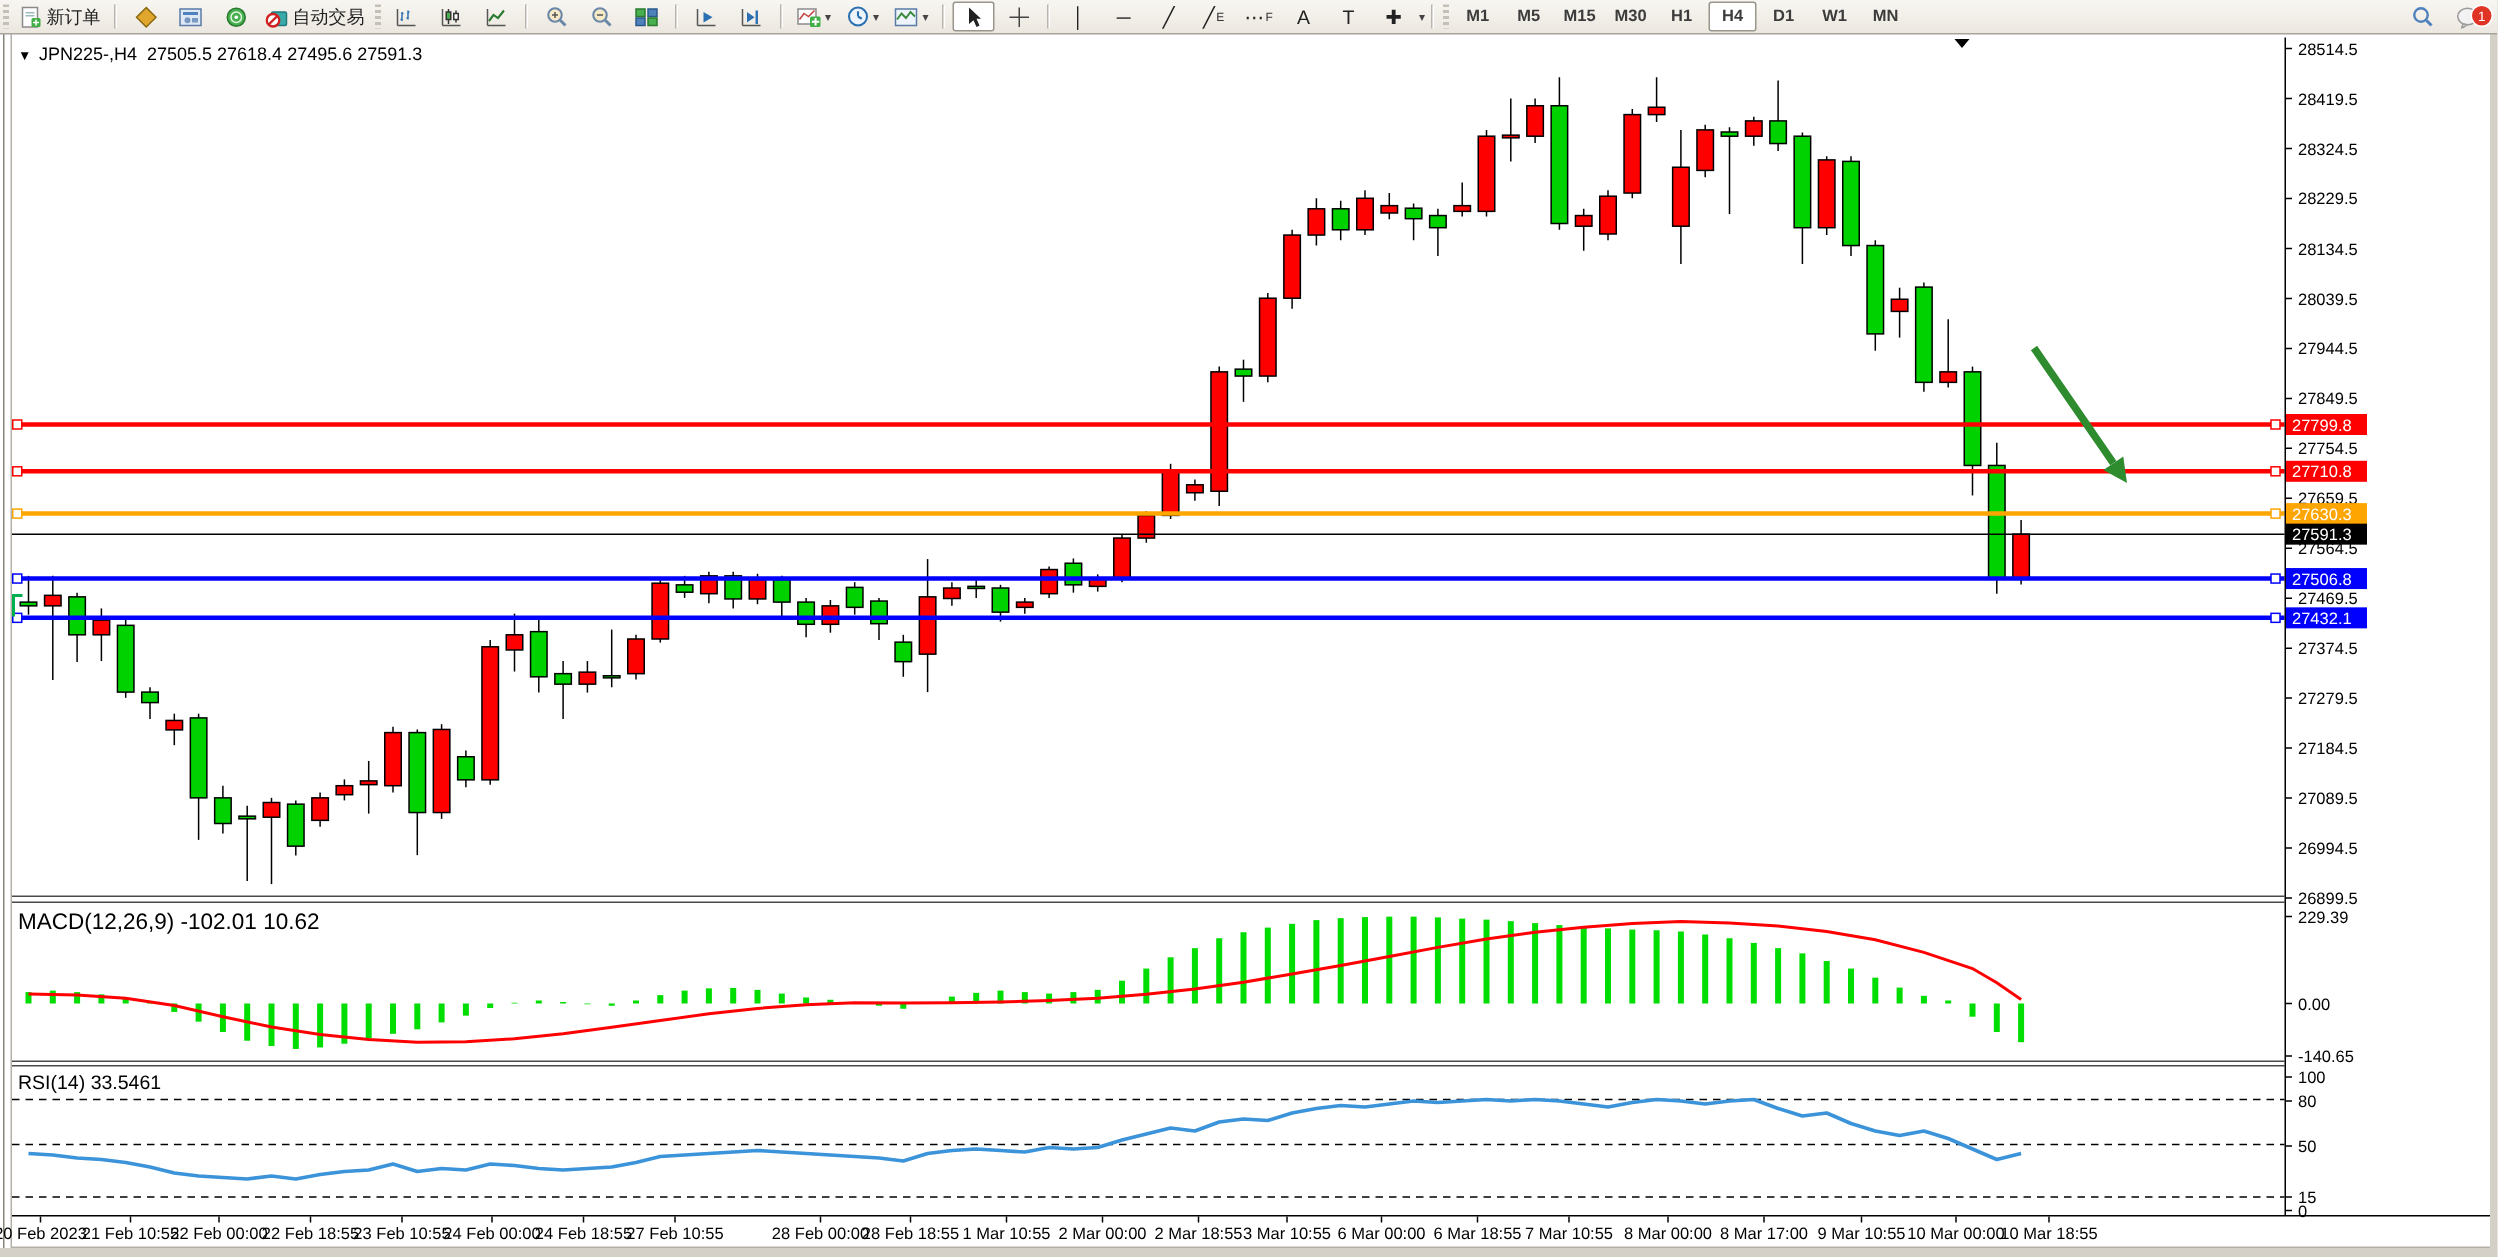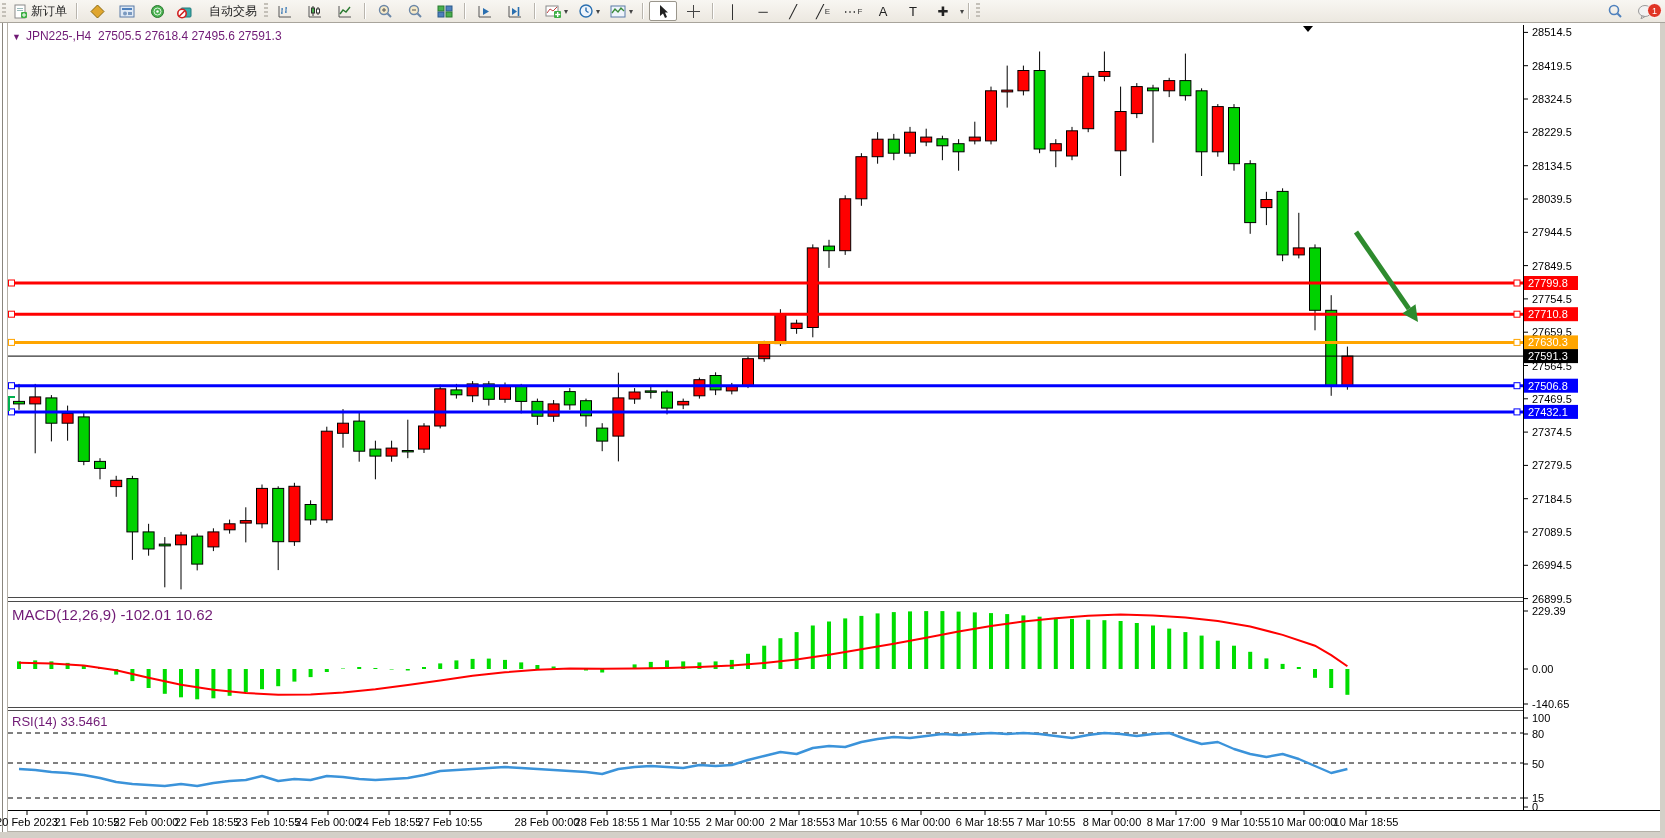--- a/index.html
+++ b/index.html
@@ -12,21 +12,21 @@
   .grip{width:4px;height:16px;margin:0 2px;background:repeating-linear-gradient(#c4c0b8 0 2px,transparent 2px 4px);}
   .caret{font-size:8px;color:#444;margin-left:2px;}
   .glyph{font-size:13px;line-height:13px;}
   .sub{font-size:8px;vertical-align:sub;margin-left:1px;color:#333;}
   .tf{font-size:11px;font-weight:bold;color:#3c3c3c;min-width:24px;}
   .badge{position:absolute;top:1px;right:-4px;background:#e03424;color:#fff;border-radius:50%;width:13px;height:13px;font-size:9px;display:flex;align-items:center;justify-content:center;border:1px solid #fff;}
   .relwrap{position:relative;}
   
   #chartwin{position:absolute;left:0;top:22px;width:1665px;height:816px;}
   #chart-svg{position:absolute;left:0;top:0;}
-  .overlay-label{position:absolute;font-size:12px;color:#701a75;z-index:3;white-space:pre;}
+  .overlay-label{position:absolute;font-size:12px;color:#000000;z-index:3;white-space:pre;}
   #title-label{left:12px;top:7px;}
   #title-label .tri{font-size:9px;margin-right:5px;}
   #macd-label{left:12px;top:584px;font-size:15px;}
   #rsi-label{left:12px;top:692px;font-size:13px;}
   svg text{font-family:"Liberation Sans",sans-serif;font-size:11px;fill:#000;}
   .axis-badge-text{fill:#fff;font-size:11px;}
 </style>
 </head>
 <body>
 
@@ -65,21 +65,21 @@
           <circle cx="7.5" cy="7.5" r="3.5" fill="none" stroke="#dff5df"></circle>
           <circle cx="7.5" cy="7.5" r="1.2" fill="#fff"></circle>
         </svg>
       </span>
     <span class="tbtn">
       <svg width="15" height="15">
           <rect x="4" y="4" width="10" height="9" rx="1" fill="#3aa9a9" stroke="#217a7a"></rect>
           <circle cx="5" cy="9.5" r="4.2" fill="#fff" stroke="#d02020" stroke-width="1.6"></circle>
           <line x1="2" y1="12.5" x2="8" y2="6.5" stroke="#d02020" stroke-width="1.6"></line>
         </svg>
-      <span style="margin-left:17px;">自动交易</span>
+      <span style="margin-left:3px;">自动交易</span>
     </span>
     <span class="grip"></span>
     <span class="tbtn">
         <svg width="16" height="15">
           <path d="M2 13 V2 M2 13 H14" stroke="#555"></path>
           <path d="M5 4 v6 M4 9 h1 M5 5 h1 M9 3 v6 M8 8 h1 M9 4 h1" stroke="#2a6fb0"></path>
         </svg>
       </span>
     <span class="tbtn">
         <svg width="16" height="15">
@@ -197,20 +197,31 @@
         <span class="tbtn">
           <span class="glyph">T</span>
         </span>
         <span class="tbtn">
           <span class="glyph">✚</span>
         </span>
       </span>
     <span class="caret">▾</span>
     <span class="tsep"></span>
     <span class="grip"></span>
+    <span id="timeframes" style="display:inline-flex;align-items:center;">
+        <span class="tbtn tf">M1</span>
+        <span class="tbtn tf">M5</span>
+        <span class="tbtn tf">M15</span>
+        <span class="tbtn tf">M30</span>
+        <span class="tbtn tf">H1</span>
+        <span class="tbtn tf pressed">H4</span>
+        <span class="tbtn tf">D1</span>
+        <span class="tbtn tf">W1</span>
+        <span class="tbtn tf">MN</span>
+      </span>
     <span style="flex:1"></span>
     <span class="tbtn">
         <svg width="16" height="16">
           <circle cx="7" cy="7" r="4.5" fill="none" stroke="#4f81bd" stroke-width="1.6"></circle>
           <line x1="10.5" y1="10.5" x2="14" y2="14" stroke="#4f81bd" stroke-width="2"></line>
         </svg>
       </span>
     <span class="tbtn relwrap" style="margin-right:6px;">
       <svg width="17" height="15">
           <ellipse cx="8" cy="7" rx="6.5" ry="5.5" fill="#f2f2f2" stroke="#9a9a9a"></ellipse>

